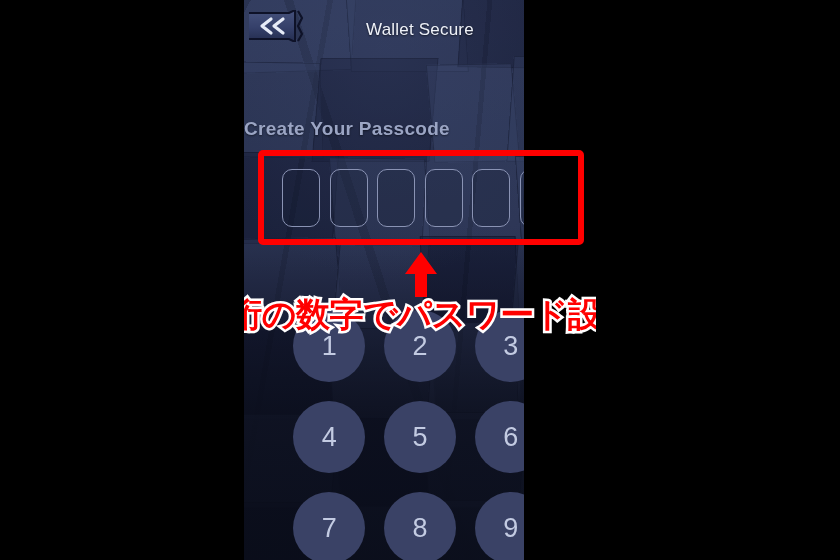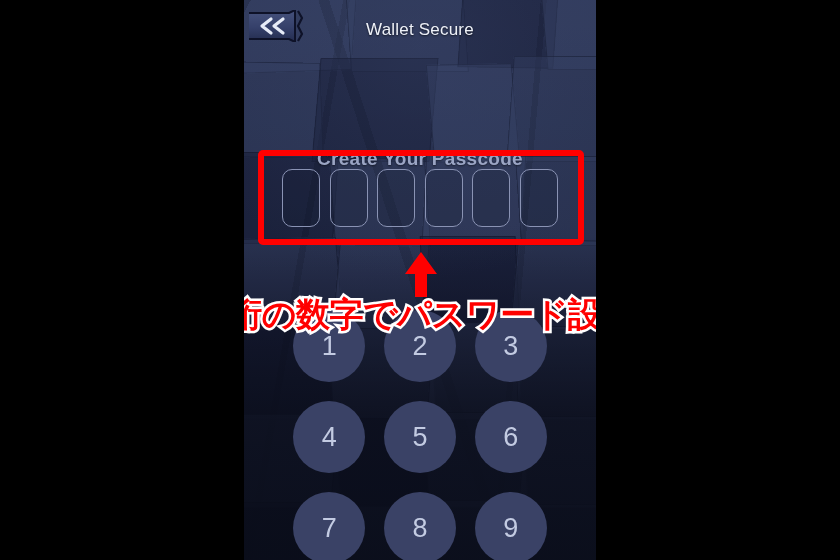--- a/index.html
+++ b/index.html
@@ -19,21 +19,21 @@
     width: 840px;
     height: 560px;
     background: #000000;
   }
 
   
   #phone-screen {
     position: absolute;
     left: 244px;
     top: 0px;
-    width: 352px;
+    width: 280px;
     height: 560px;
     overflow: hidden;
     background: #1b2038;
   }
 
   
   .stone-bg {
     position: absolute;
     inset: 0;
     background-color: #222945;
@@ -91,27 +91,25 @@
     letter-spacing: 0.2px;
     text-shadow: 0 1px 2px rgba(0,0,0,0.6);
   }
 
   
   #passcode-heading {
     position: absolute;
     left: 0;
     top: 118px;
     width: 352px;
-    text-align: center;
     color: #9ba5c4;
     font-size: 19px;
     font-weight: bold;
     letter-spacing: 0.3px;
     text-shadow: 0 1px 2px rgba(0,0,0,0.45);
-    margin-top: 30px;
   }
 
   
   #passcode-field {
     position: absolute;
     left: 38px;
     top: 168px;
     width: 276px;
     height: 60px;
     display: flex;

